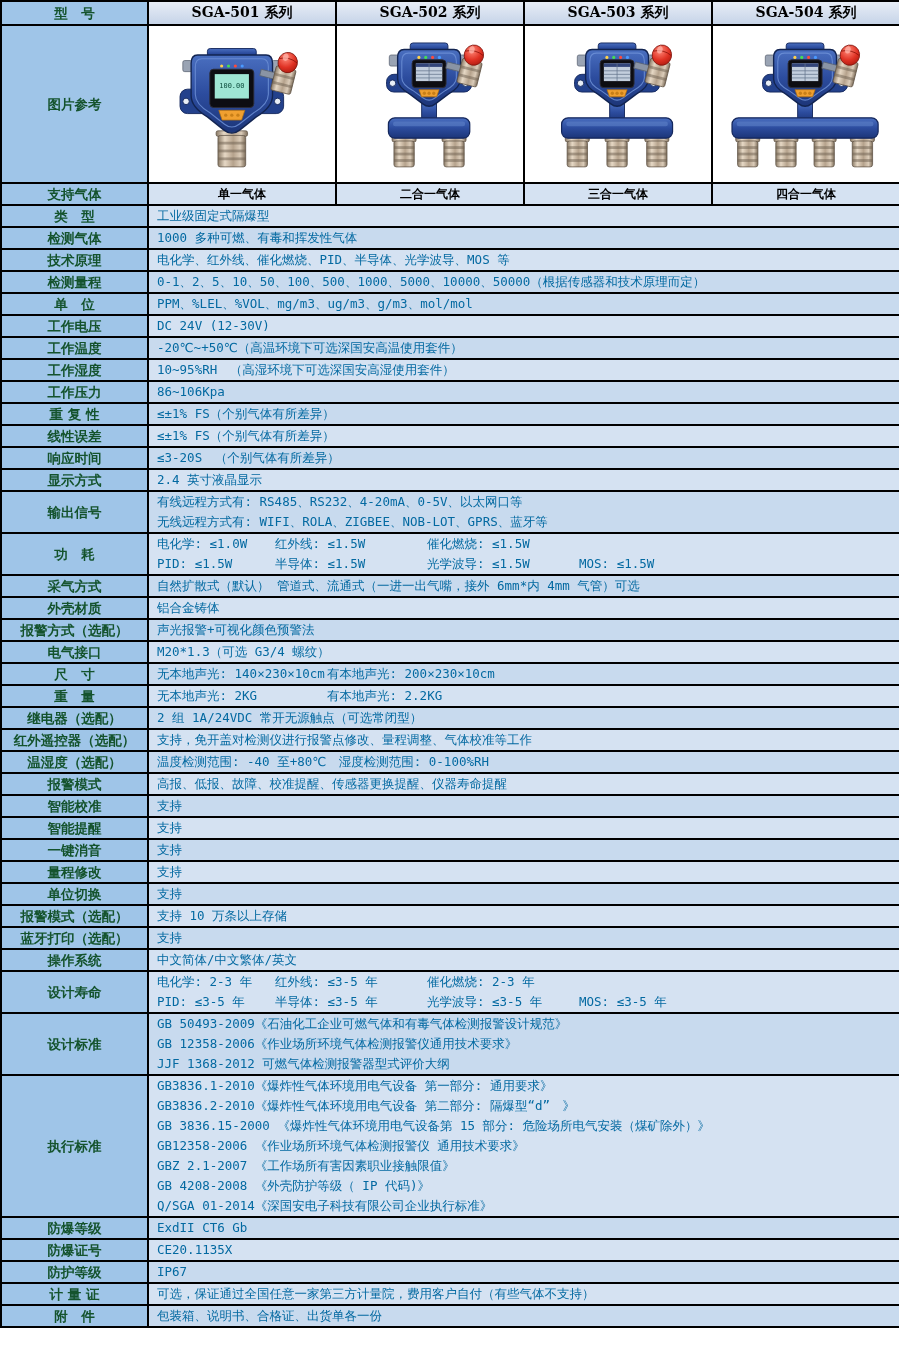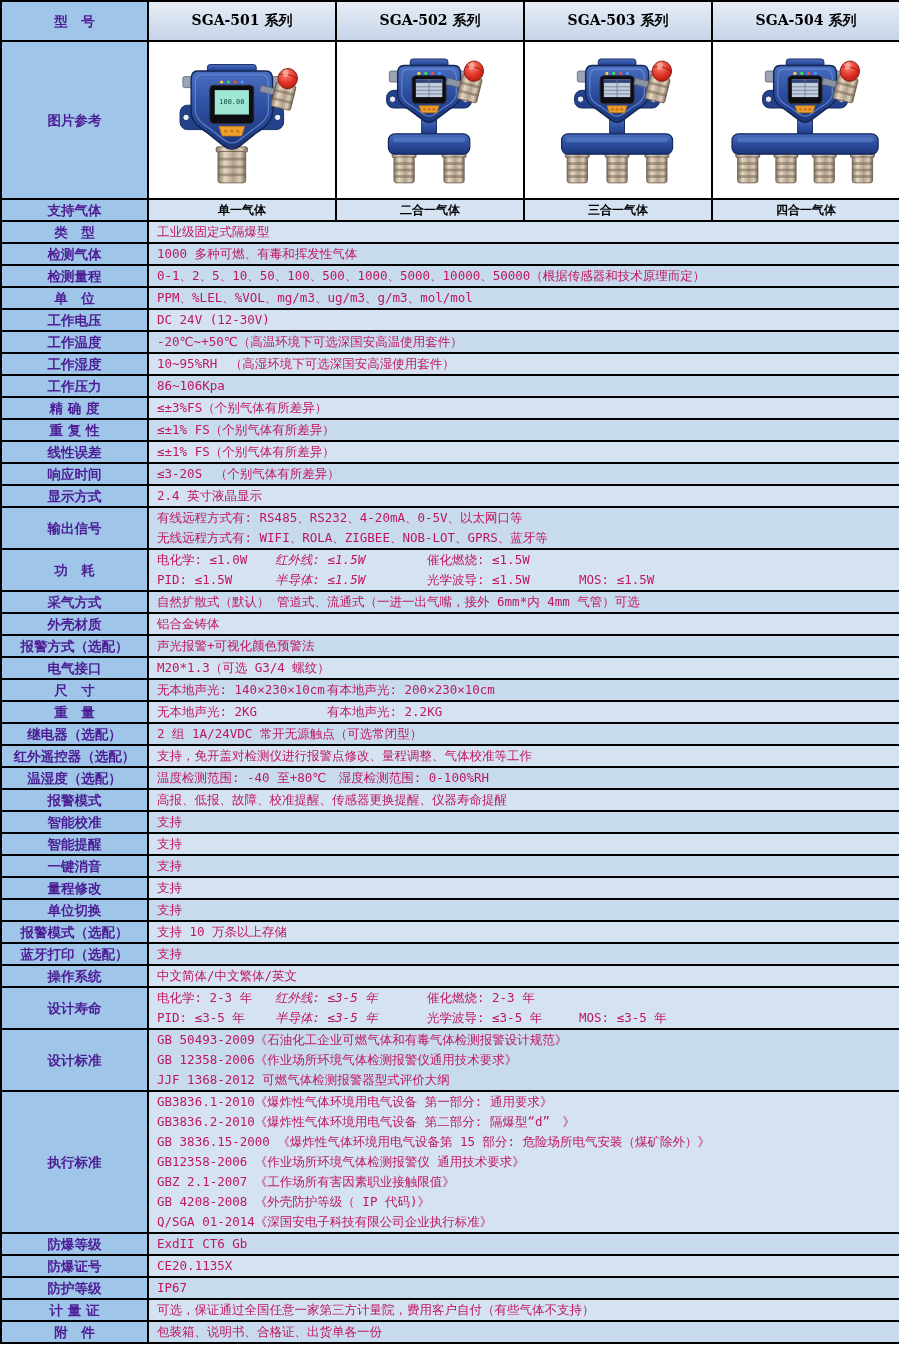--- a/index.html
+++ b/index.html
@@ -1,38 +1,38 @@
 <!DOCTYPE html>
 <html style="--label-bg: #9fc5e8; --row-light: #d5e2f2; --row-dark: #c8daee; --image-bg: #ffffff;"><head>
 <meta charset="utf-8">
 <style>
   html,body{margin:0;padding:0;background:#fff;}
   body{width:899px;font-family:"DejaVu Sans","Liberation Sans",sans-serif;}
   table{border-collapse:collapse;width:899px;table-layout:fixed;background:#fff;}
   th,td{border:2px solid #000;overflow:hidden;}
   th.lbl{
     background:var(--label-bg,#9fc5e8);
-    font-weight:bold;font-size:13.5px;color:#4c1d95;
+    font-weight:bold;font-size:13.5px;color:#14532d;
     text-align:center;padding:0 3px;line-height:17px;
     font-family:"DejaVu Sans","Liberation Sans",sans-serif;
   }
-  td.val{padding:0 8px;font-size:12.5px;color:#be185d;vertical-align:middle;
+  td.val{padding:0 8px;font-size:12.5px;color:#0369a1;vertical-align:middle;
     font-family:"DejaVu Sans Mono","DejaVu Sans",monospace;}
   tr.r-light td.val{background:var(--row-light,#d5e2f2);}
   tr.r-dark  td.val{background:var(--row-dark,#c8daee);}
   .line{line-height:20px;white-space:nowrap;}
   .line .seg{display:inline-block;vertical-align:top;}
   .segs-3 .seg:nth-child(1),.segs-4 .seg:nth-child(1){width:118px;}
-  .segs-3 .seg:nth-child(2),.segs-4 .seg:nth-child(2){width:152px;font-style:italic;}
+  .segs-3 .seg:nth-child(2),.segs-4 .seg:nth-child(2){width:152px;}
   .segs-4 .seg:nth-child(3){width:152px;}
   .segs-2 .seg:nth-child(1){width:170px;}
   th.model{
     background:linear-gradient(#e7edf6,#c6d4e8);
     font-family:"DejaVu Serif","Liberation Serif",serif;
-    font-weight:bold;font-size:14px;text-align:center;height:22px;padding:8px;
+    font-weight:bold;font-size:14px;text-align:center;height:22px;padding:0;
   }
   td.img-cell{background:var(--image-bg,#ffffff);height:142px;padding:7px;text-align:center;vertical-align:middle;}
   td.img-cell svg{display:block;width:100%;height:142px;}
   td.gas{background:var(--row-light,#d5e2f2);text-align:center;font-weight:bold;
     font-size:12px;height:20px;padding:0;}
 </style>
 </head>
 <body>
 
 <table>
@@ -333,20 +333,26 @@
         <td class="val" colspan="4">
           <div class="line">工业级固定式隔爆型</div>
         </td>
       </tr>
       <tr class="r-dark">
         <th class="lbl">检测气体</th>
         <td class="val" colspan="4">
           <div class="line">1000 多种可燃、有毒和挥发性气体</div>
         </td>
       </tr>
+      <tr class="r-light">
+        <th class="lbl">技术原理</th>
+        <td class="val" colspan="4">
+          <div class="line">电化学、红外线、催化燃烧、PID、半导体、光学波导、MOS 等</div>
+        </td>
+      </tr>
       <tr class="r-dark">
         <th class="lbl">检测量程</th>
         <td class="val" colspan="4">
           <div class="line">0-1、2、5、10、50、100、500、1000、5000、10000、50000（根据传感器和技术原理而定）</div>
         </td>
       </tr>
       <tr class="r-dark">
         <th class="lbl">单　位</th>
         <td class="val" colspan="4">
           <div class="line">PPM、%LEL、%VOL、mg/m3、ug/m3、g/m3、mol/mol</div>
@@ -367,26 +373,20 @@
       <tr class="r-light">
         <th class="lbl">工作湿度</th>
         <td class="val" colspan="4">
           <div class="line">10~95%RH　（高湿环境下可选深国安高湿使用套件）</div>
         </td>
       </tr>
       <tr class="r-dark">
         <th class="lbl">工作压力</th>
         <td class="val" colspan="4">
           <div class="line">86~106Kpa</div>
-        </td>
-      </tr>
-      <tr class="r-light">
-        <th class="lbl">精 确 度</th>
-        <td class="val" colspan="4">
-          <div class="line">≤±3%FS（个别气体有所差异）</div>
         </td>
       </tr>
       <tr class="r-dark">
         <th class="lbl">重 复 性</th>
         <td class="val" colspan="4">
           <div class="line">≤±1% FS（个别气体有所差异）</div>
         </td>
       </tr>
       <tr class="r-light">
         <th class="lbl">线性误差</th>

